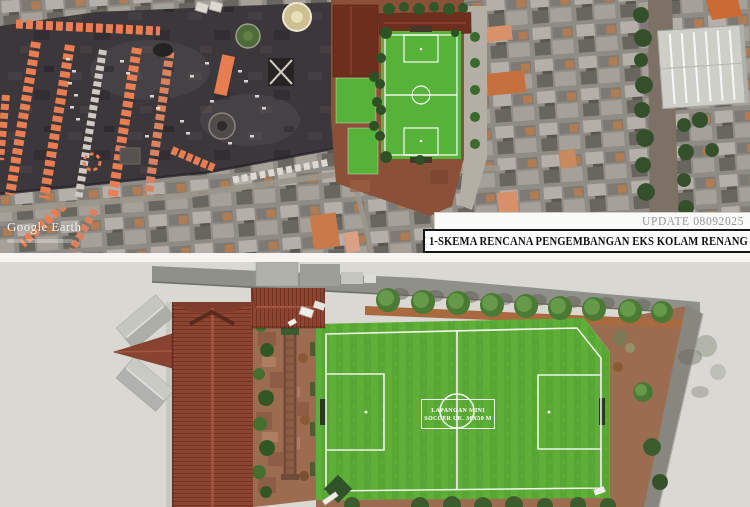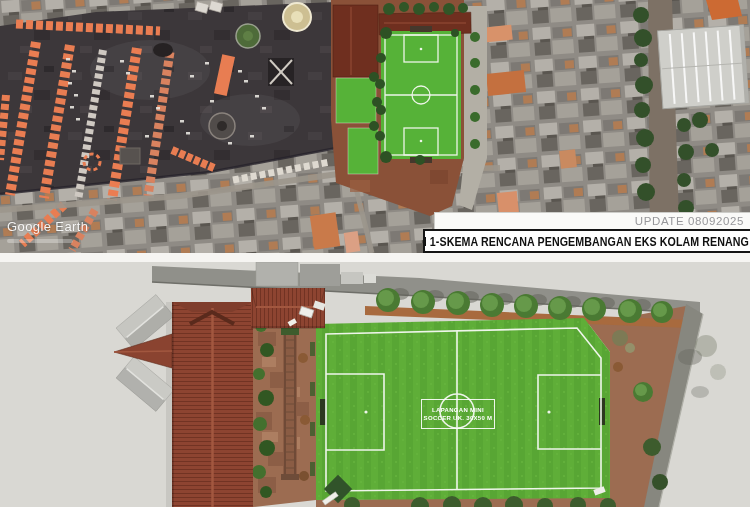--- a/index.html
+++ b/index.html
@@ -1,17 +1,17 @@
 <!DOCTYPE html>
 <html><head>
 <meta charset="utf-8">
 <style>
   html,body{margin:0;padding:0;background:#ffffff;}
   .canvas{position:relative;width:750px;height:507px;overflow:hidden;background:#f3f2ee;
-          font-family:Liberation Sans, sans-serif;}
+          font-family:Liberation Serif, serif;}
   .panel{position:absolute;left:0;width:750px;overflow:hidden;}
   #top-panel{top:0;height:253px;background:#8f8b85;}
   #bottom-panel{top:262px;height:245px;background:#d9d8d3;}
   .gap{position:absolute;top:253px;left:0;width:750px;height:9px;background:#f6f5f2;}
   svg{position:absolute;top:0;left:0;display:block;}
   .watermark{position:absolute;left:7px;top:219px;color:rgba(255,255,255,.92);
              font-size:13px;letter-spacing:.4px;text-shadow:0 0 2px rgba(0,0,0,.35);}
   .attrib{position:absolute;left:7px;top:239px;width:66px;height:4px;
           background:rgba(255,255,255,.3);border-radius:2px;}
   .update-strip{position:absolute;left:423px;top:212px;right:0;height:16px;

